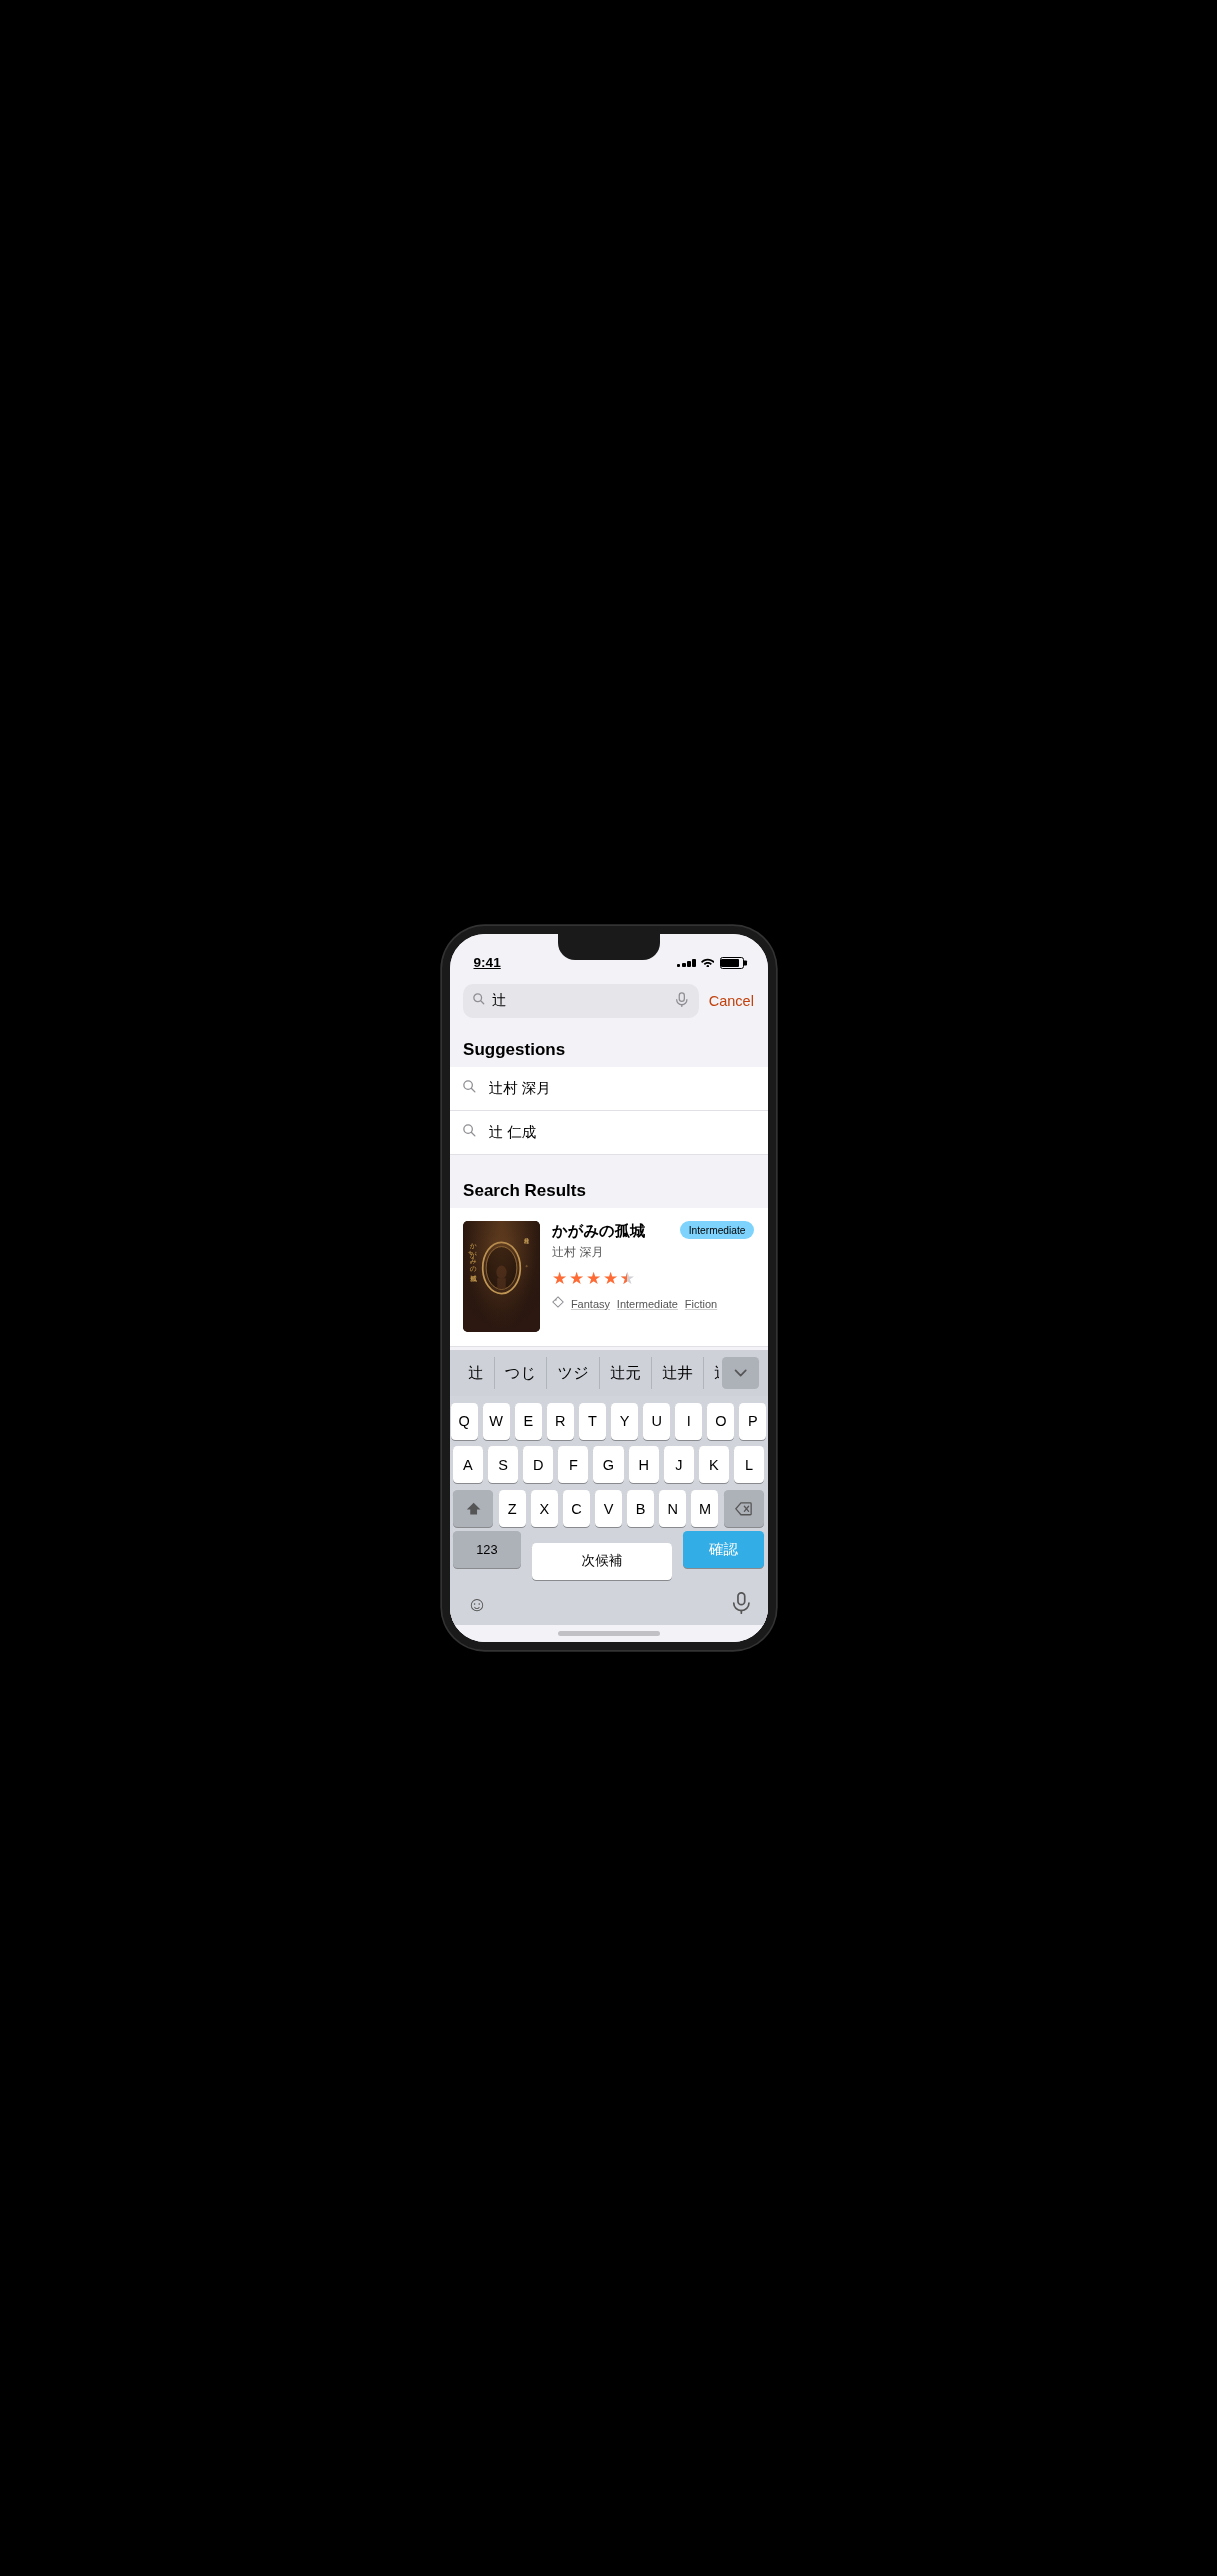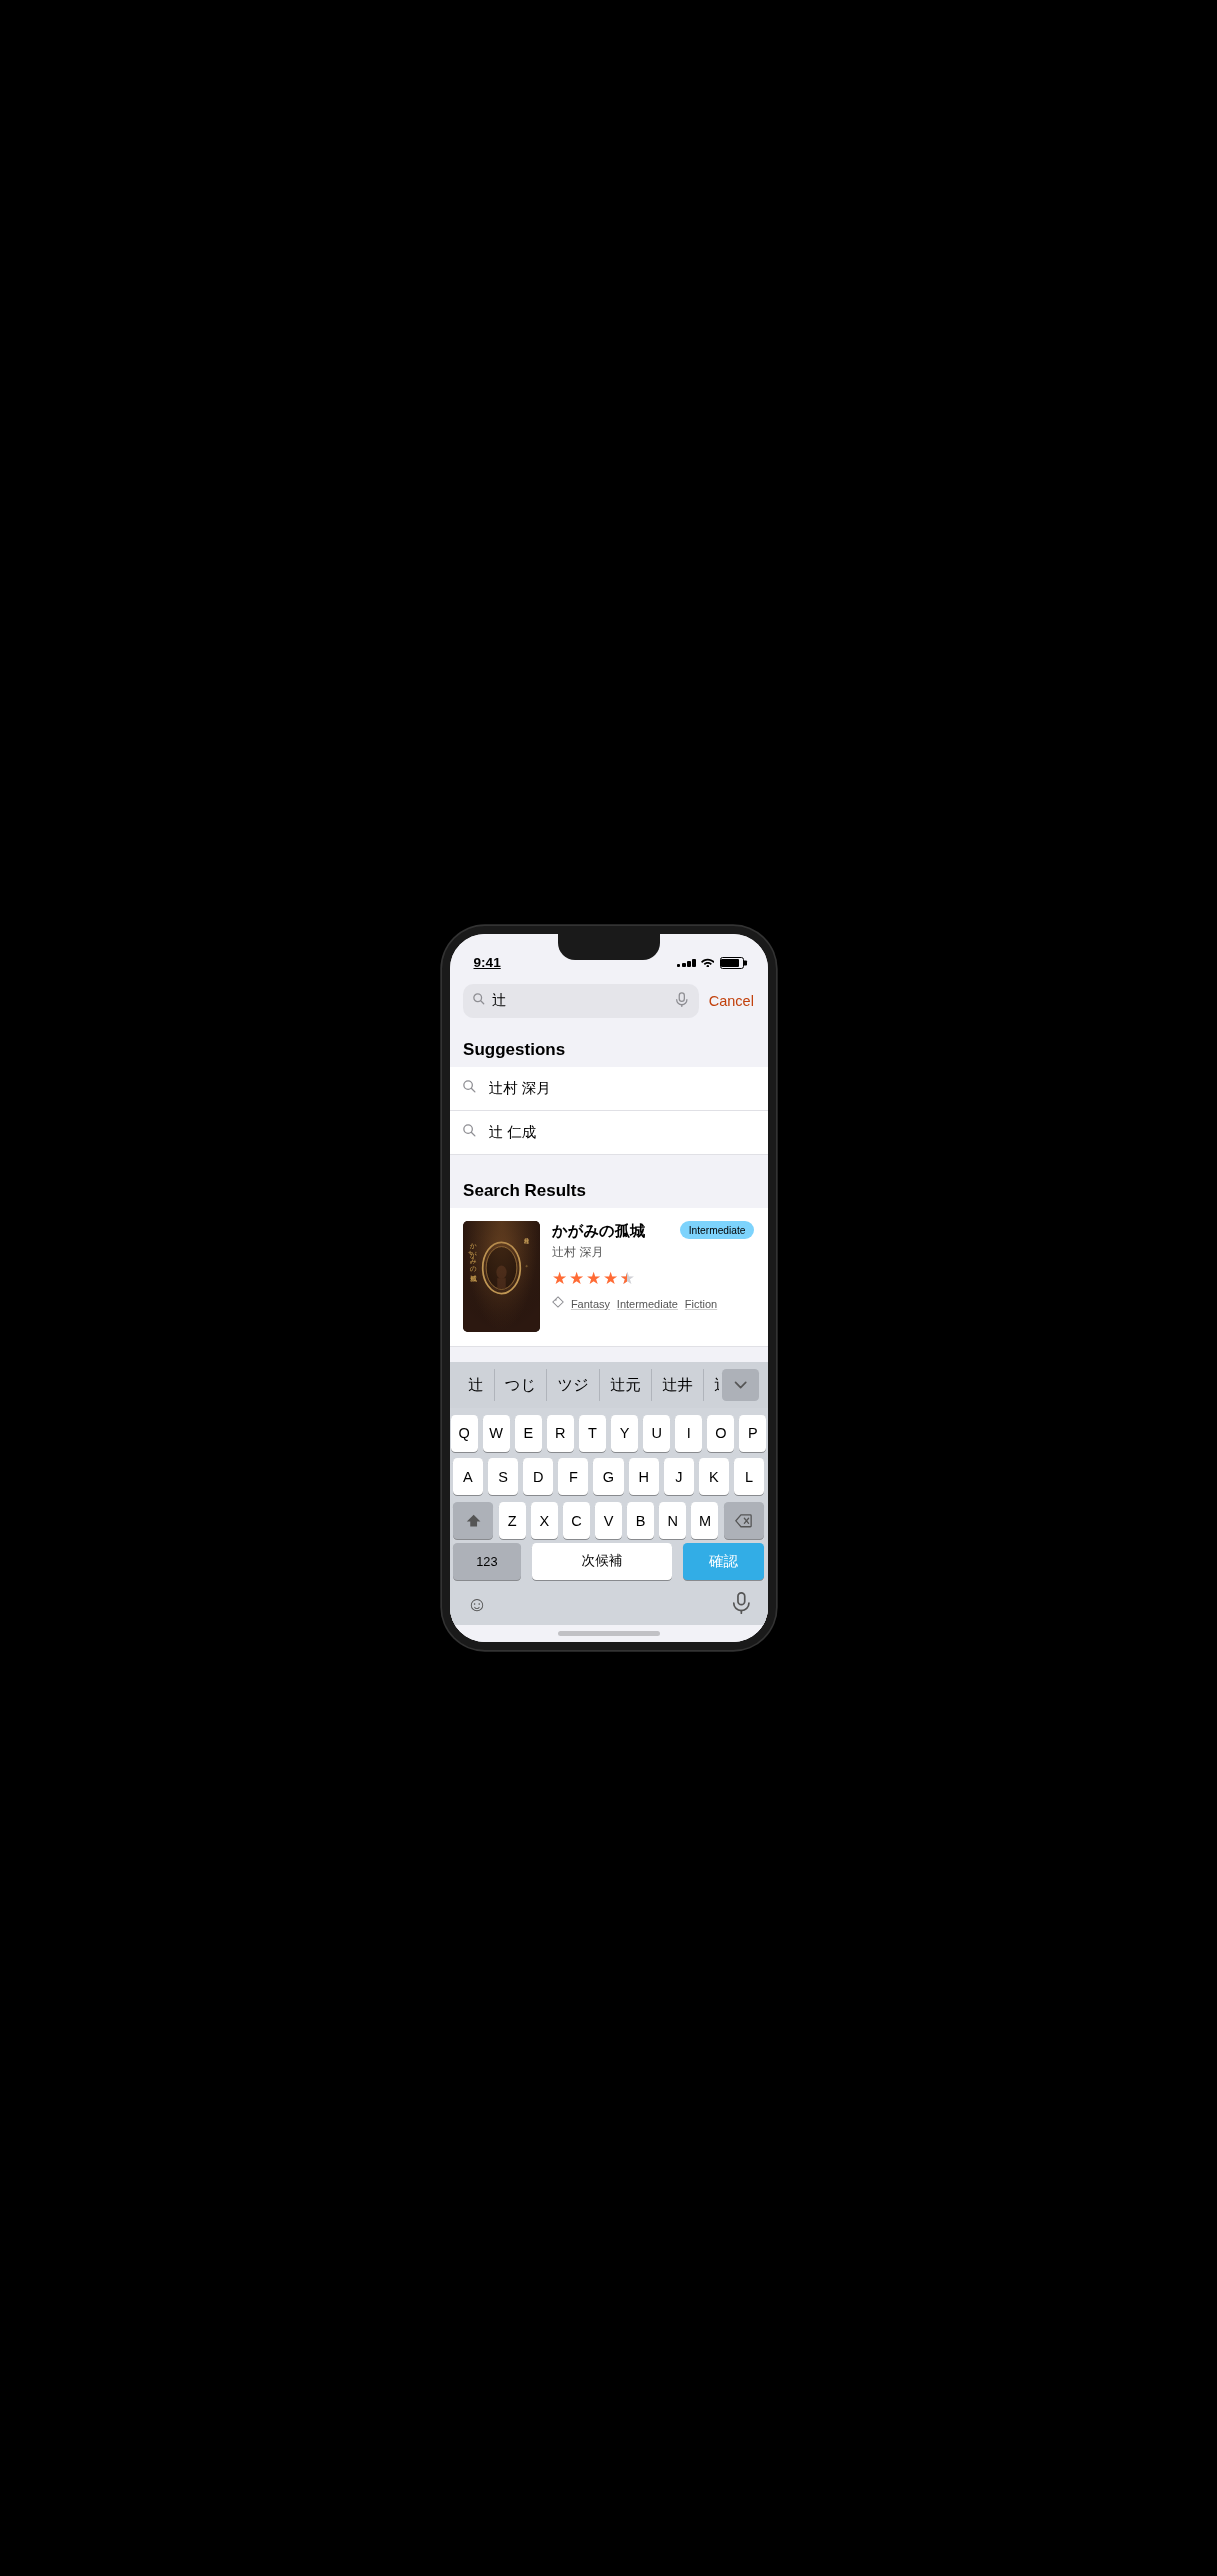--- a/index.html
+++ b/index.html
@@ -426,20 +426,21 @@
       background: #fff;
       border-radius: 4.3px;
       display: flex;
       align-items: center;
       justify-content: center;
       font-size: 13.6px;
       color: #000;
       cursor: pointer;
       box-shadow: 0 0.9px 0 rgba(0,0,0,0.35);
       flex: 1;
+      margin-top: 12px;
     }
 
     .key-confirm {
       height: 37px;
       background: #32ade6;
       border-radius: 4.3px;
       display: flex;
       align-items: center;
       justify-content: center;
       font-size: 14.5px;

